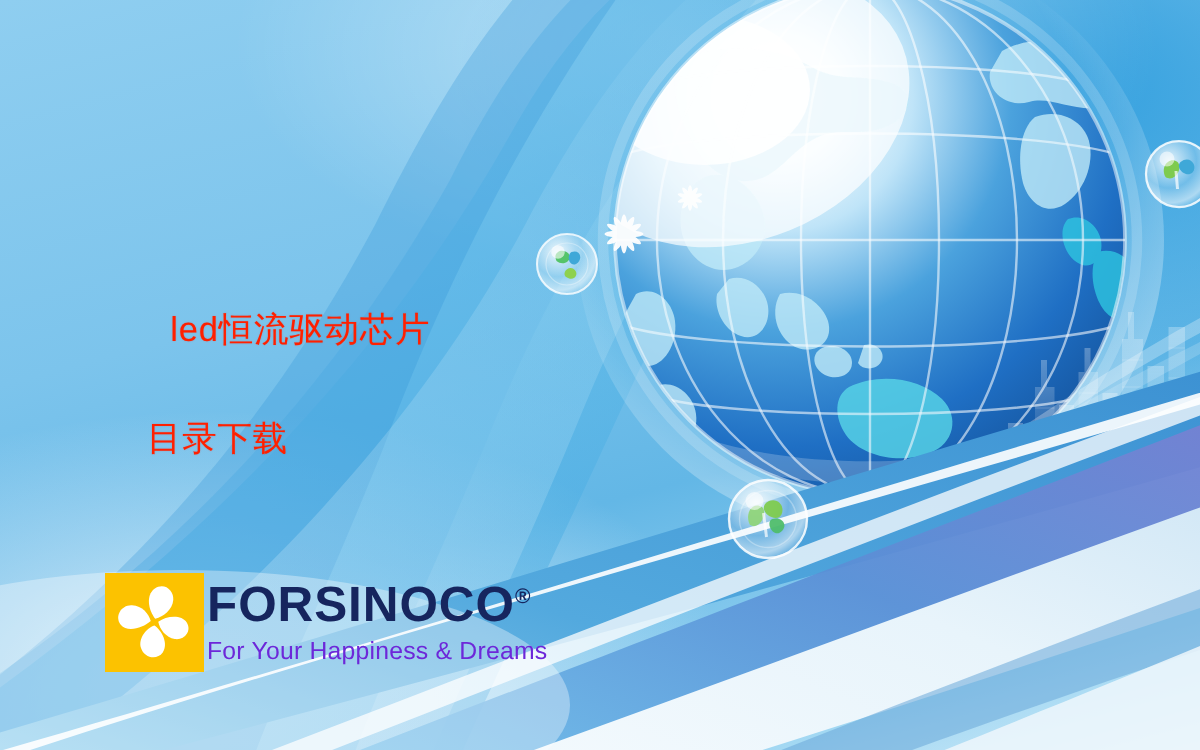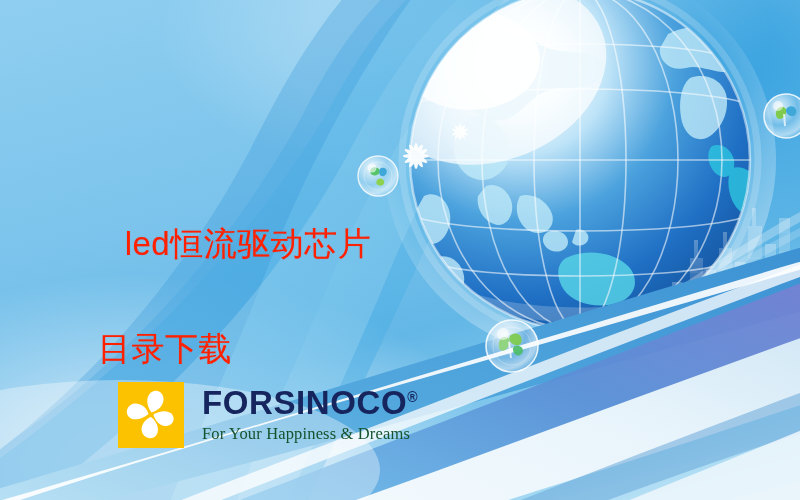--- a/index.html
+++ b/index.html
@@ -45,42 +45,41 @@
     display: block;
   }
 
   
   .headline {
     position: absolute;
     left: 86px;
     top: 163px;
     width: 420px;
     color: #ff2000;
-    font-size: 33px;
+    font-size: 23px;
     line-height: 1.64;
     letter-spacing: 0.5px;
     font-family: "Liberation Sans", "DejaVu Sans", sans-serif;
     white-space: pre;
     text-shadow: 0 0 1px rgba(255,40,0,0.35);
   }
   .headline .line2 {
     display: block;
     padding-left: 12px;
     font-family: Liberation Mono, monospace;
   }
 
   
   .logo {
     position: absolute;
     left: 70px;
     top: 382px;
     display: flex;
     align-items: flex-start;
-    gap: 18px;
-    margin-left: 48px;
+    gap: 2px;
   }
   .logo-mark {
     width: 66px;
     height: 66px;
     background: #fcc200;
     flex: 0 0 auto;
     position: relative;
   }
   .logo-mark svg { display: block; }
 
@@ -96,26 +95,26 @@
     font-family: "Liberation Sans", sans-serif;
     white-space: nowrap;
   }
   .wordmark sup {
     font-size: 14px;
     vertical-align: super;
     line-height: 0;
     letter-spacing: 0;
   }
   .tagline {
-    color: #14532d;
+    color: #6d28d9;
     font-size: 16.5px;
     letter-spacing: 0.15px;
     line-height: 1;
     margin-top: 7px;
-    font-family: Liberation Serif, serif;
+    font-family: Liberation Sans, sans-serif;
     white-space: nowrap;
   }
 </style>
 </head>
 <body>
 
 <div id="poster">
 
   <div class="layer bg-base"></div>
   <div class="layer bg-topglow"></div>

